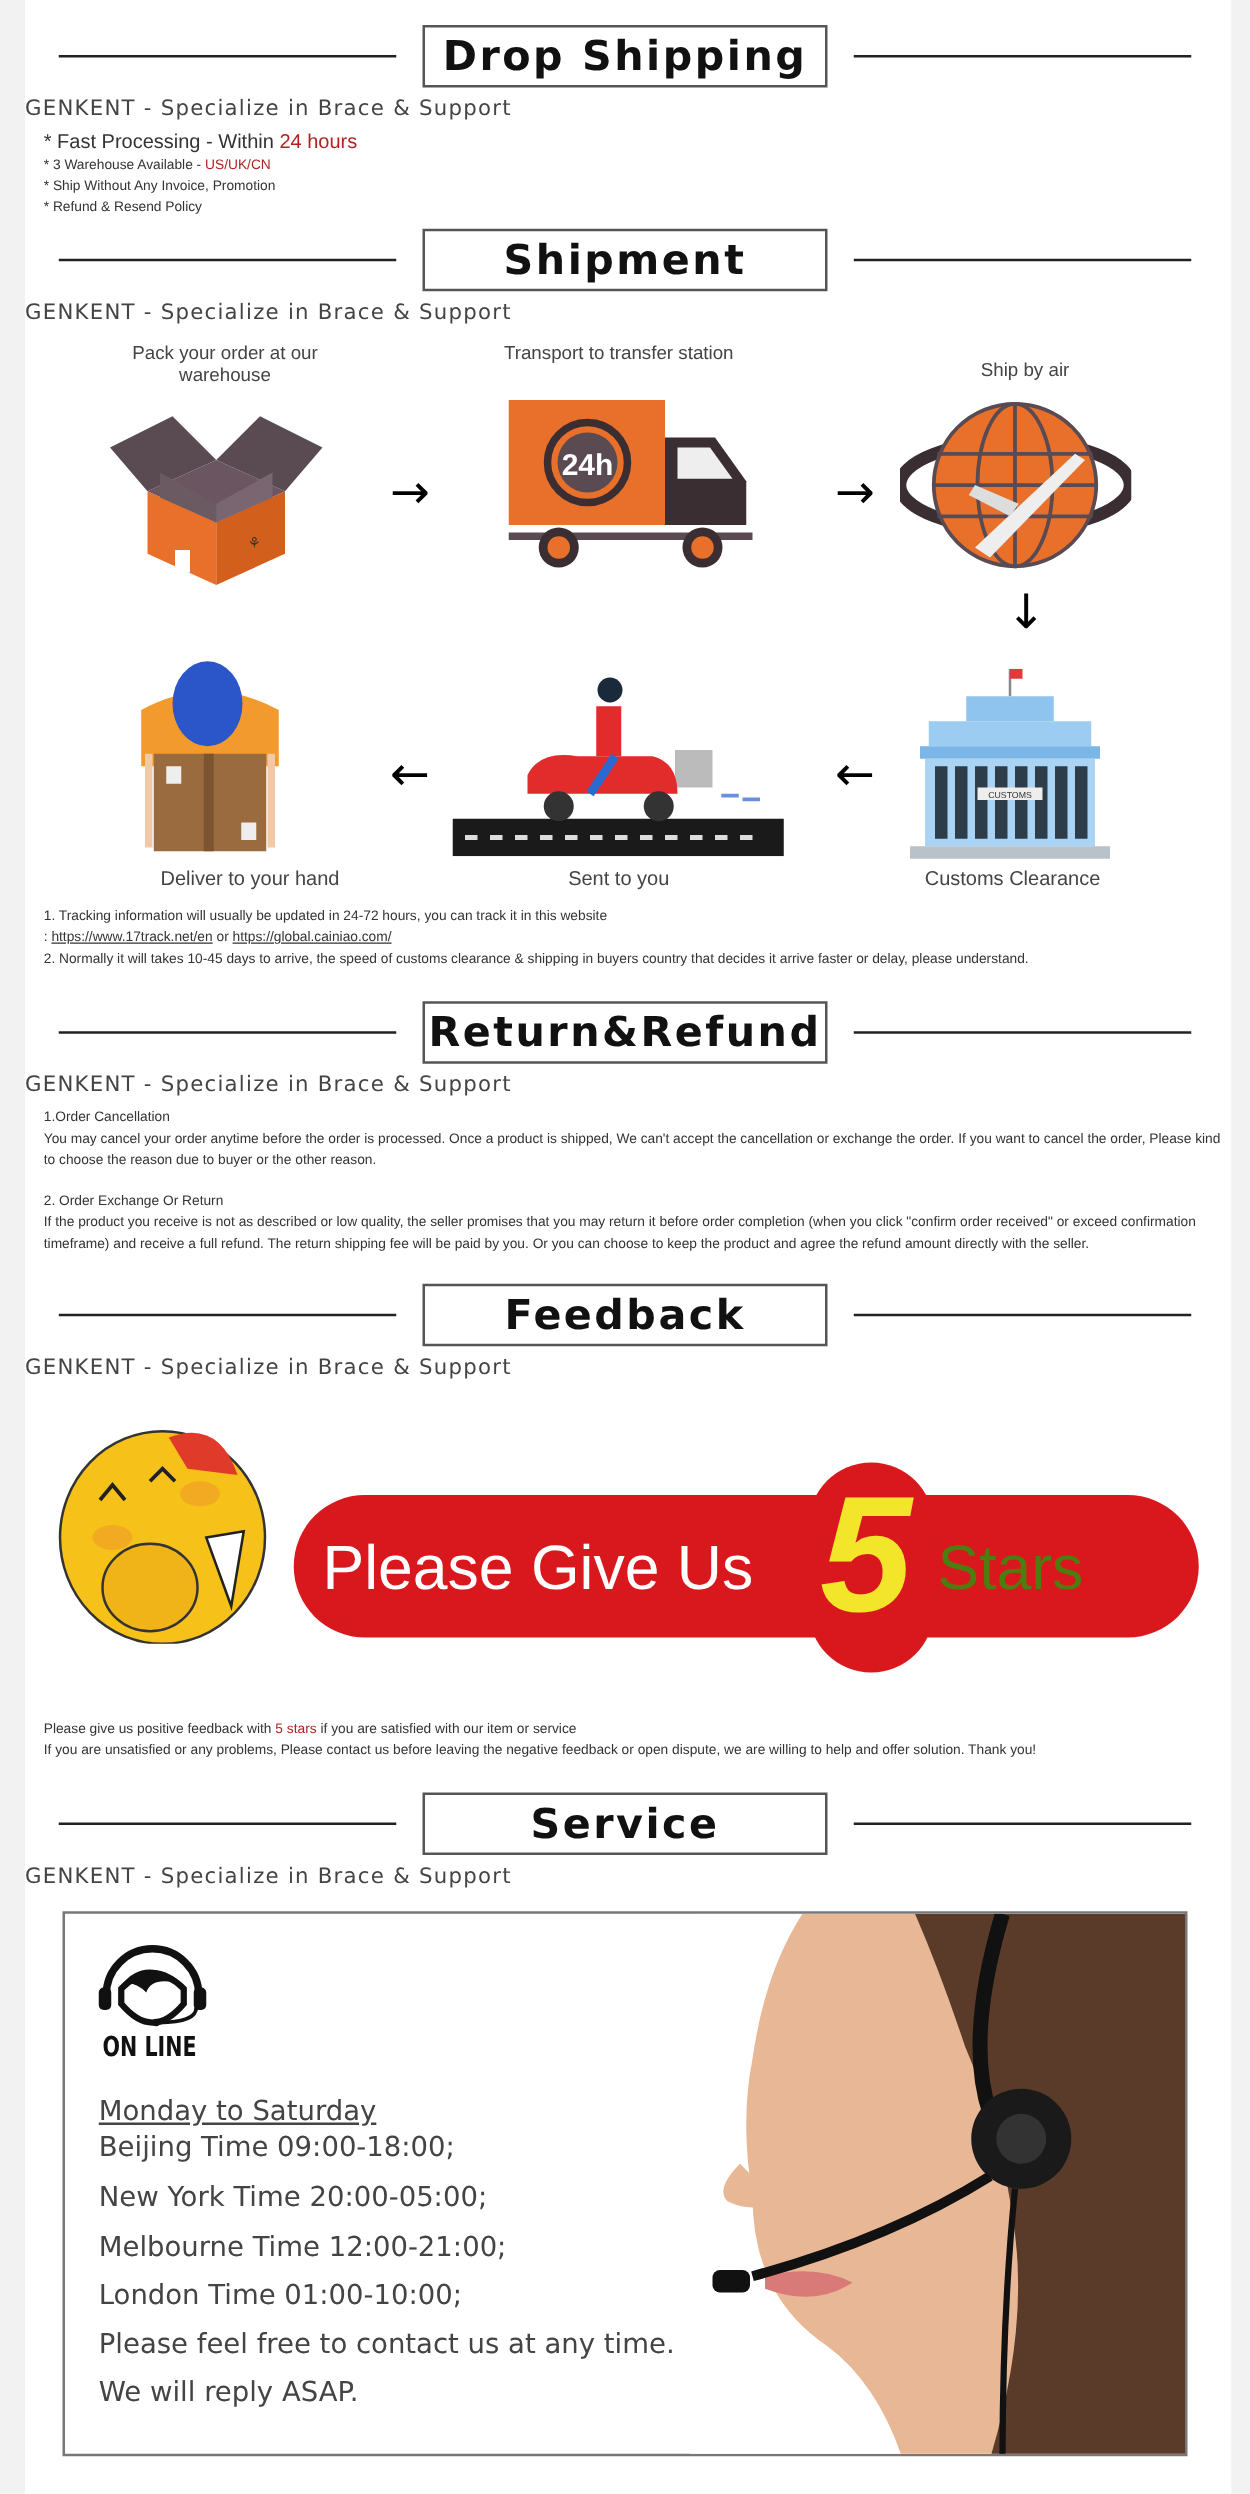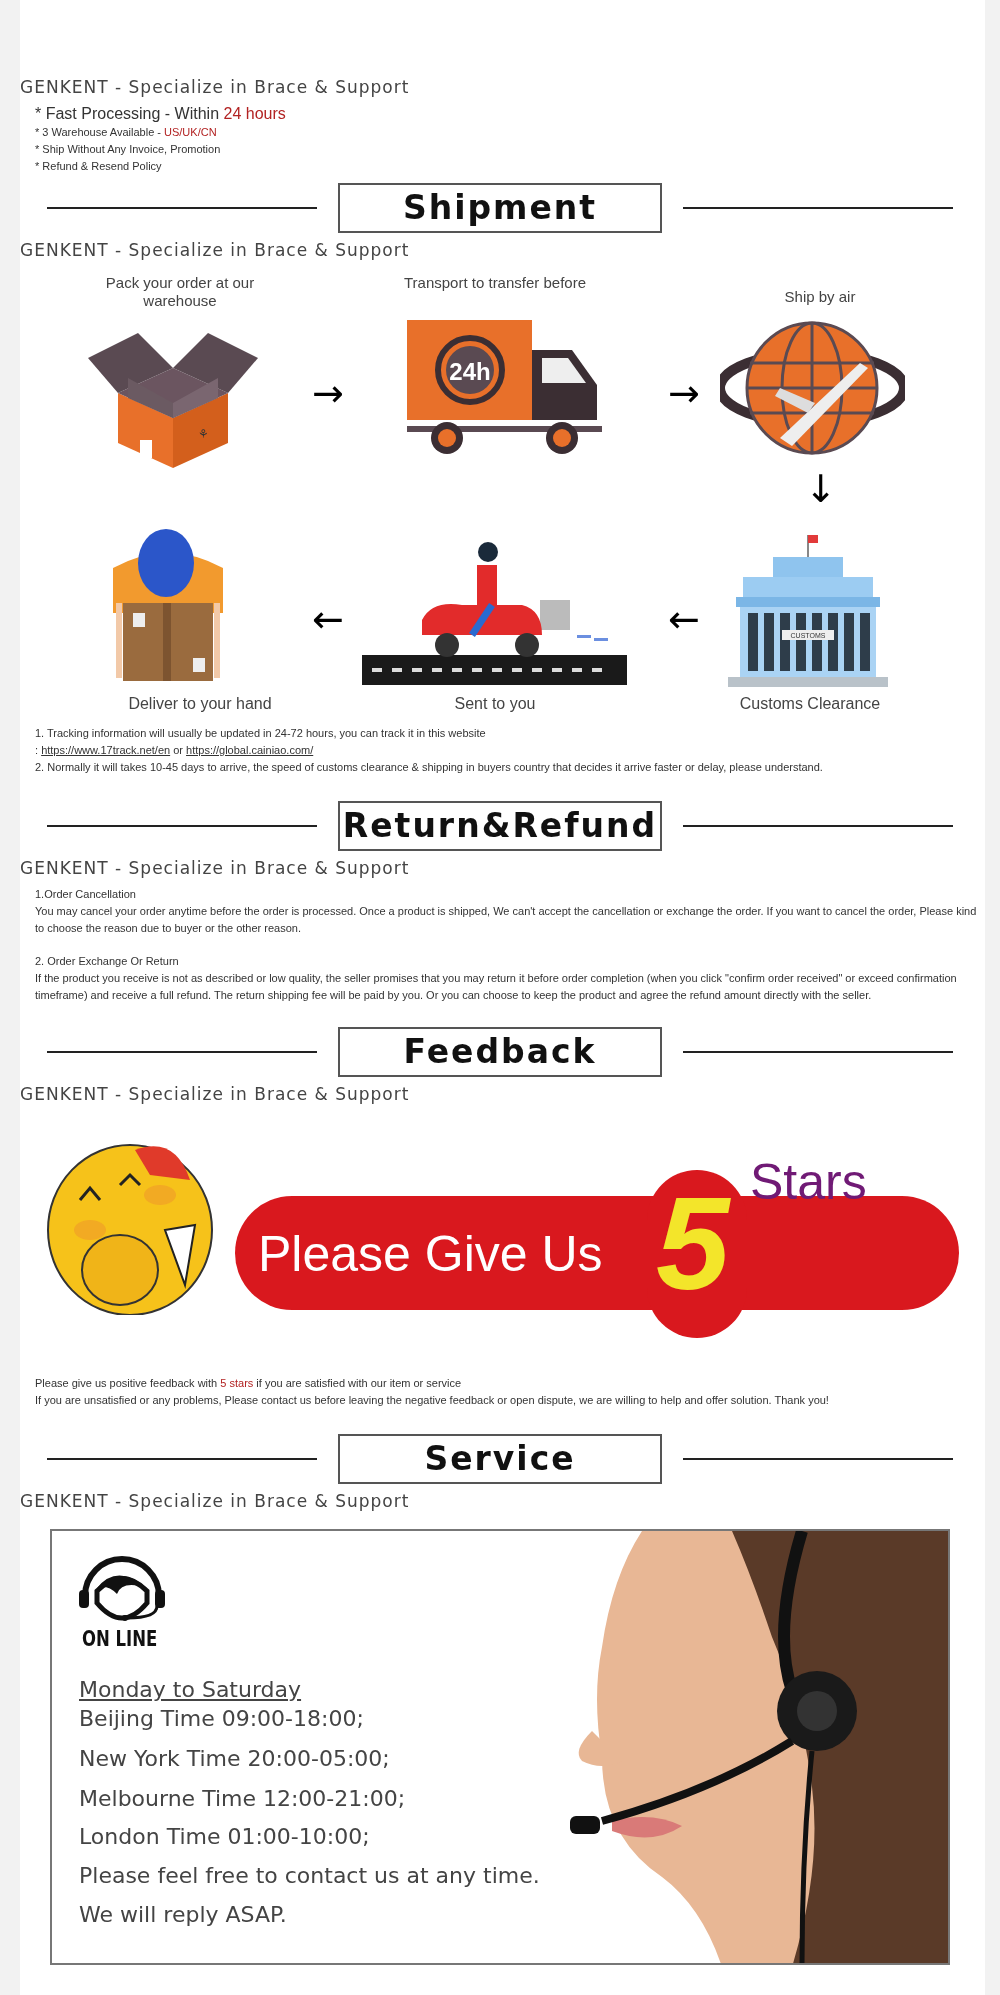--- a/index.html
+++ b/index.html
@@ -25,20 +25,25 @@
   .arrow { position: absolute; font-size: 38px; color: #000; font-family: "DejaVu Sans", sans-serif; line-height: 1; }
 
   .svc-box { position: absolute; left: 30px; top: 1529px; width: 900px; height: 436px; border: 2px solid #777; background: #fff; overflow: hidden; }
   .svc-line { position: absolute; left: 27px; font-family: "DejaVu Sans", sans-serif; font-size: 22px; color: #444; }
 </style>
 </head>
 <body>
 
 <div class="page">
 
+  <div class="sec-head" style="top:20px">
+    <div class="line l"></div>
+    <div class="box">Drop Shipping</div>
+    <div class="line r"></div>
+  </div>
   <div class="tagline" style="top:77px">GENKENT - Specialize in Brace &amp; Support</div>
 
   <div class="small" style="top:105px; font-size:16px;">
     <span>* Fast Processing - Within </span><span class="red">24 hours</span>
   </div>
   <div class="small" style="top:124px">
     <span>* 3 Warehouse Available - </span><span class="red">US/UK/CN</span>
   </div>
   <div class="small" style="top:141px">* Ship Without Any Invoice, Promotion</div>
   <div class="small" style="top:158px">* Refund &amp; Resend Policy</div>
@@ -58,21 +63,21 @@
     <polygon points="30,75 0,40 50,15 85,50" fill="#5a4a52"></polygon>
     <polygon points="85,50 120,15 170,40 140,75" fill="#5a4a52"></polygon>
     <polygon points="40,60 85,85 85,100 40,80" fill="#6b5a62"></polygon>
     <polygon points="85,85 130,60 130,80 85,100" fill="#7a6670"></polygon>
     <rect x="52" y="122" width="12" height="18" fill="#fff"></rect>
     <text x="110" y="120" font-size="12" fill="#333">⚘</text>
   </svg>
 
   <div class="arrow" style="left:292px; top:374px;">→</div>
 
-  <div class="step-label" style="left:380px; top:274px; width:190px;">Transport to transfer before</div>
+  <div class="step-label" style="left:380px; top:274px; width:190px;">Transport to transfer station</div>
   <svg style="position:absolute; left:382px; top:320px;" width="210" height="140" viewBox="0 0 210 140">
     <rect x="5" y="0" width="125" height="100" fill="#e8702a"></rect>
     <path d="M130 30 h40 l25 35 v35 h-65z" fill="#3b2e33"></path>
     <path d="M140 38 h26 l18 25 h-44z" fill="#eee"></path>
     <rect x="5" y="100" width="195" height="6" fill="#fff"></rect>
     <rect x="5" y="106" width="195" height="6" fill="#5a4a52"></rect>
     <circle cx="45" cy="118" r="16" fill="#3b2e33"></circle>
       <circle cx="45" cy="118" r="9" fill="#e8702a"></circle>
     <circle cx="160" cy="118" r="16" fill="#3b2e33"></circle>
       <circle cx="160" cy="118" r="9" fill="#e8702a"></circle>
@@ -202,21 +207,21 @@
     <path d="M40 65 l10 -12 l10 12" stroke="#222" stroke-width="3" fill="none"></path>
     <path d="M80 50 l10 -10 l10 10" stroke="#222" stroke-width="3" fill="none"></path>
     <path d="M125 95 l30 -5 l-10 60 z" fill="#fff" stroke="#222" stroke-width="2"></path>
     <ellipse cx="80" cy="135" rx="38" ry="35" fill="#f0b418" stroke="#333" stroke-width="2"></ellipse>
   </svg>
 
   <div style="position:absolute; left:215px; top:1196px; width:724px; height:114px; background:#d9181e; border-radius:57px;"></div>
   <div style="position:absolute; left:627px; top:1170px; width:100px; height:168px; background:#d9181e; border-radius:50px;"></div>
   <div style="position:absolute; left:238px; top:1225px; font-family:'Liberation Sans',sans-serif; font-size:50px; color:#fff;">Please Give Us</div>
   <div style="position:absolute; left:636px; top:1178px; font-family:'Liberation Sans',sans-serif; font-weight:bold; font-style:italic; font-size:132px; color:#f3e52a; line-height:1;">5</div>
-  <div style="position:absolute; left:730px; top:1153px; font-family:'Liberation Sans',sans-serif; font-size:50px; color:#701a75;">Stars</div>
+  <div style="position:absolute; left:730px; top:1225px; font-family:'Liberation Sans',sans-serif; font-size:50px; color:#4d7c0f;">Stars</div>
 
   <div class="small" style="top:1375px; width:940px;">
     <span>Please give us positive feedback with </span><span class="red">5 stars</span><span> if you are satisfied with our item or service</span>
   </div>
   <div class="small" style="top:1392px; width:940px;">If you are unsatisfied or any problems, Please contact us before leaving the negative feedback or open dispute, we are willing to help and offer solution. Thank you!</div>
 
   <div class="sec-head" style="top:1434px">
     <div class="line l"></div>
     <div class="box">Service</div>
     <div class="line r"></div>

